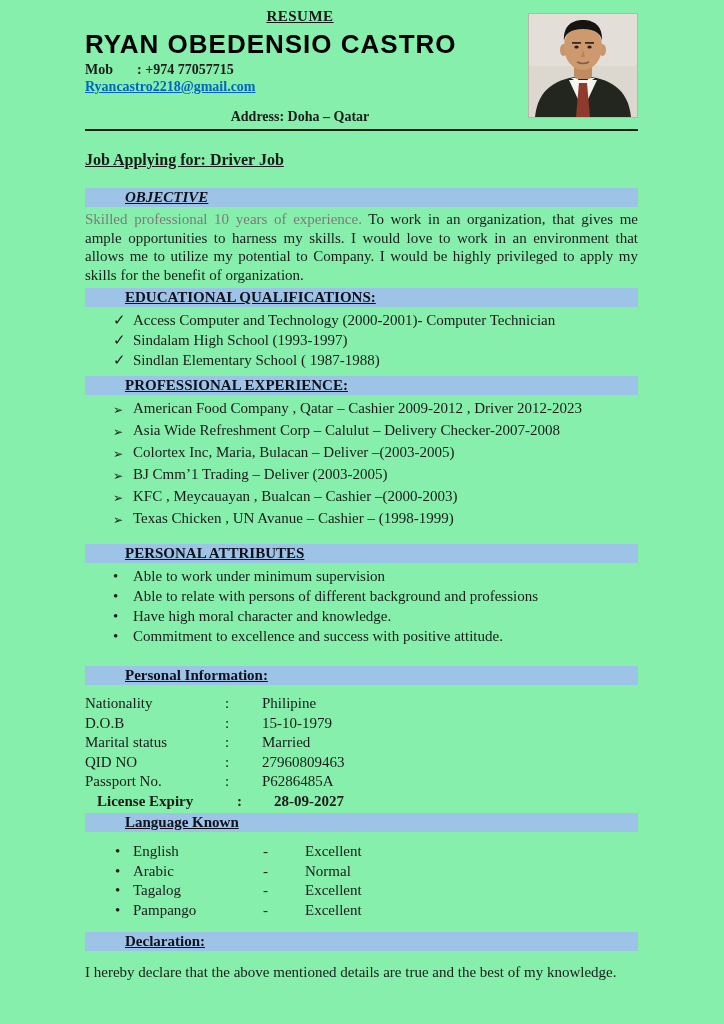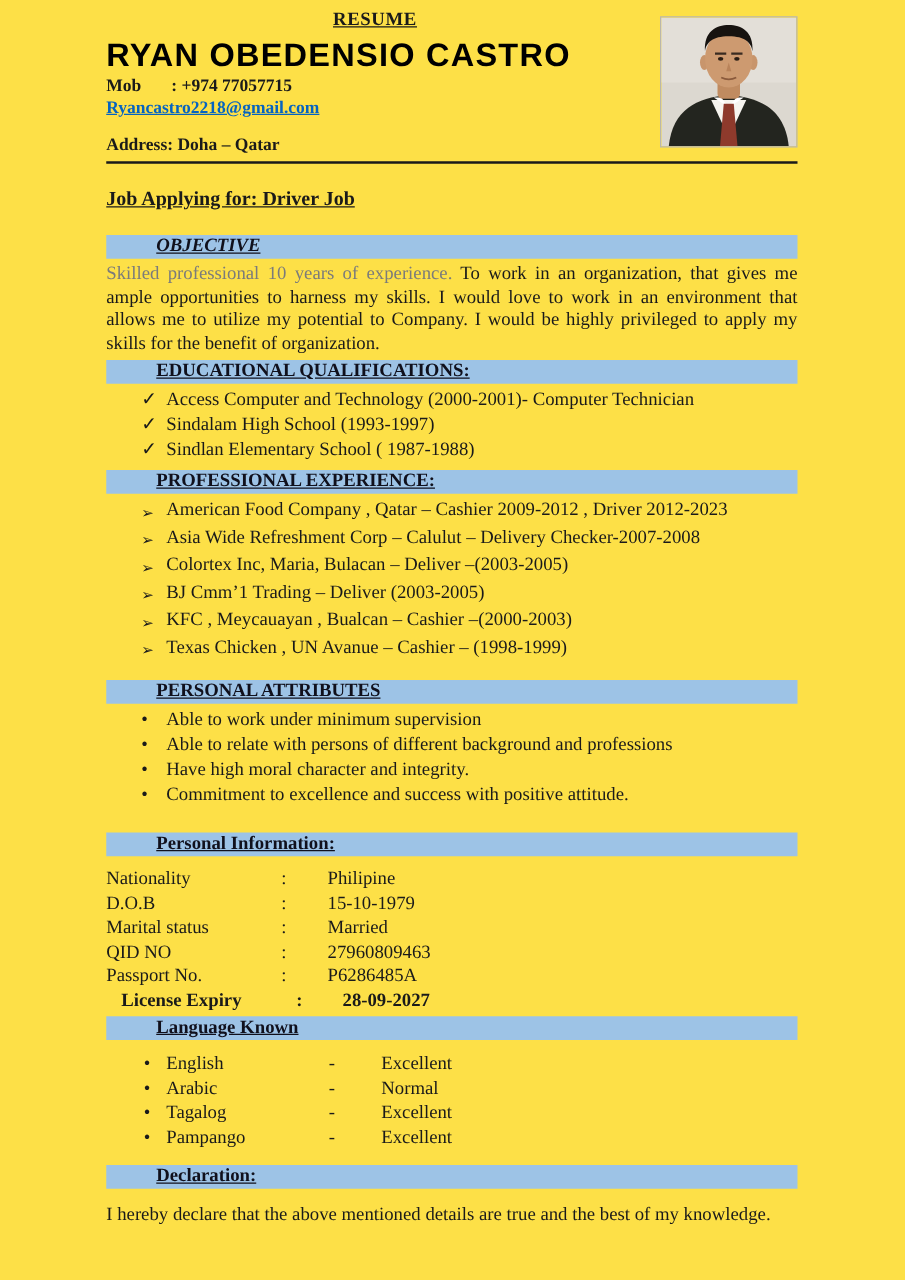--- a/index.html
+++ b/index.html
@@ -1,39 +1,39 @@
 <!DOCTYPE html>
 <html style="--bar-color: #9dc3e6; --link-blue: #0563c1; --lead-gray: #7b7b7b;"><head>
 <meta charset="utf-8">
 <style>
   html,body{margin:0;padding:0;background:#ffffff;}
   .page{
     position:relative;
     width:724px;height:1024px;
     box-sizing:border-box;
     padding:8px 86px 0 85px;
-    background:#fde047;
+    background:#86efac;
     font-family:"Liberation Serif","DejaVu Serif",serif;
     font-size:15px;color:#1a1a1a;
     overflow:hidden;
   }
   
   .header{display:flex;justify-content:space-between;align-items:flex-start;min-height:112px;}
   .header-left{width:430px;}
   .doc-title{text-align:center;font-weight:bold;text-decoration:underline;font-size:15px;letter-spacing:.5px;}
   .applicant-name{
     margin:4px 0 2px 0;
     font-family:"Liberation Sans","DejaVu Sans",sans-serif;
     font-weight:bold;font-size:26px;letter-spacing:1px;color:#000;
     white-space:nowrap;
   }
   .mob-line{font-weight:bold;font-size:14px;}
   .mob-label{display:inline-block;width:52px;}
   .email{display:inline-block;font-weight:bold;font-size:14px;color:var(--link-blue,#0563c1);text-decoration:underline;cursor:pointer;margin-top:1px;}
-  .address{font-weight:bold;font-size:14px;margin-top:14px;}
+  .address{font-weight:bold;font-size:14px;margin-top:14px;text-align:center;}
   .photo{width:108px;height:103px;border:1px solid #b9b6ae;overflow:hidden;flex:none;margin-top:5px;}
   .photo svg{display:block;}
   .header-rule{border:none;border-top:2px solid #1a1a1a;margin:4px 0 0 0;}
   .job-line{margin-top:20px;font-weight:bold;font-size:16px;text-decoration:underline;}
   
   .bar{
     background:var(--bar-color,#9dc3e6);
     padding:1px 3px;height:17px;line-height:16px;
     margin-top:2px;
   }
@@ -182,21 +182,21 @@
     <li>
         <span class="marker">•</span>
         <span class="txt">Able to work under minimum supervision</span>
       </li>
     <li>
         <span class="marker">•</span>
         <span class="txt">Able to relate with persons of different background and professions</span>
       </li>
     <li>
         <span class="marker">•</span>
-        <span class="txt">Have high moral character and integrity.</span>
+        <span class="txt">Have high moral character and knowledge.</span>
       </li>
     <li>
         <span class="marker">•</span>
         <span class="txt">Commitment to excellence and success with positive attitude.</span>
       </li>
   </ul>
   <div class="gap-m"></div>
 
   <div class="bar">
     <span>Personal Information:</span>

